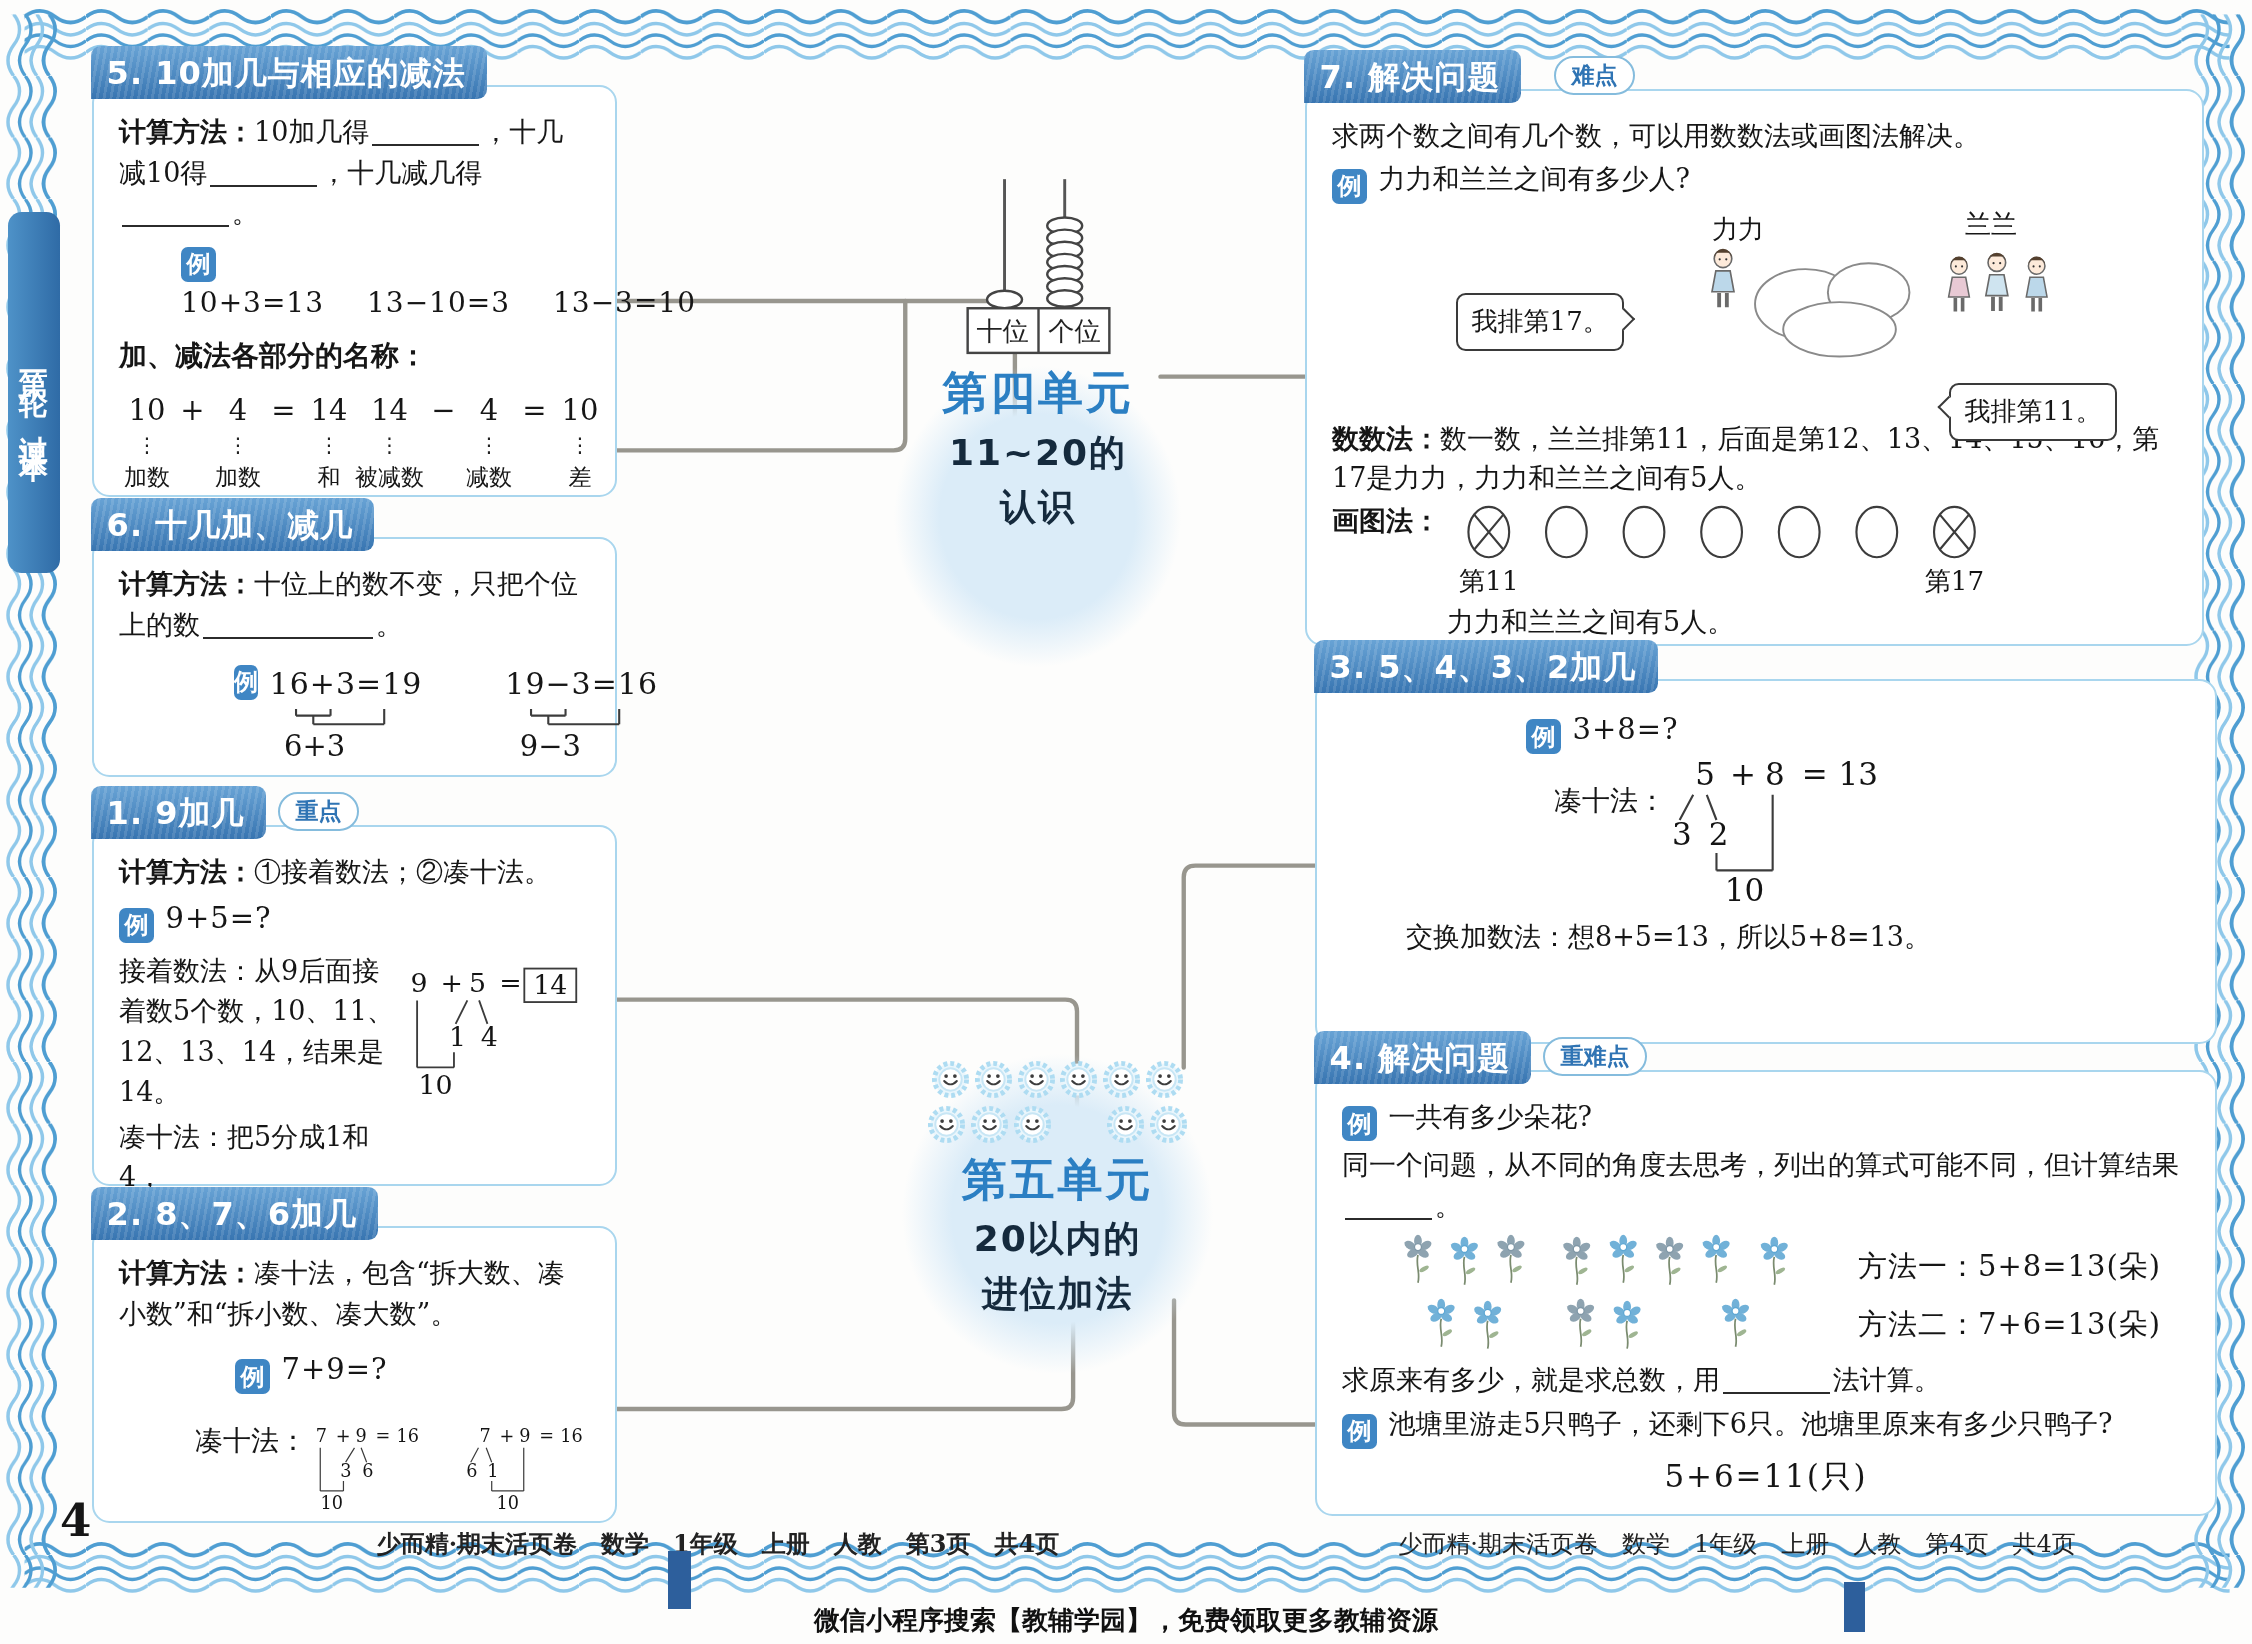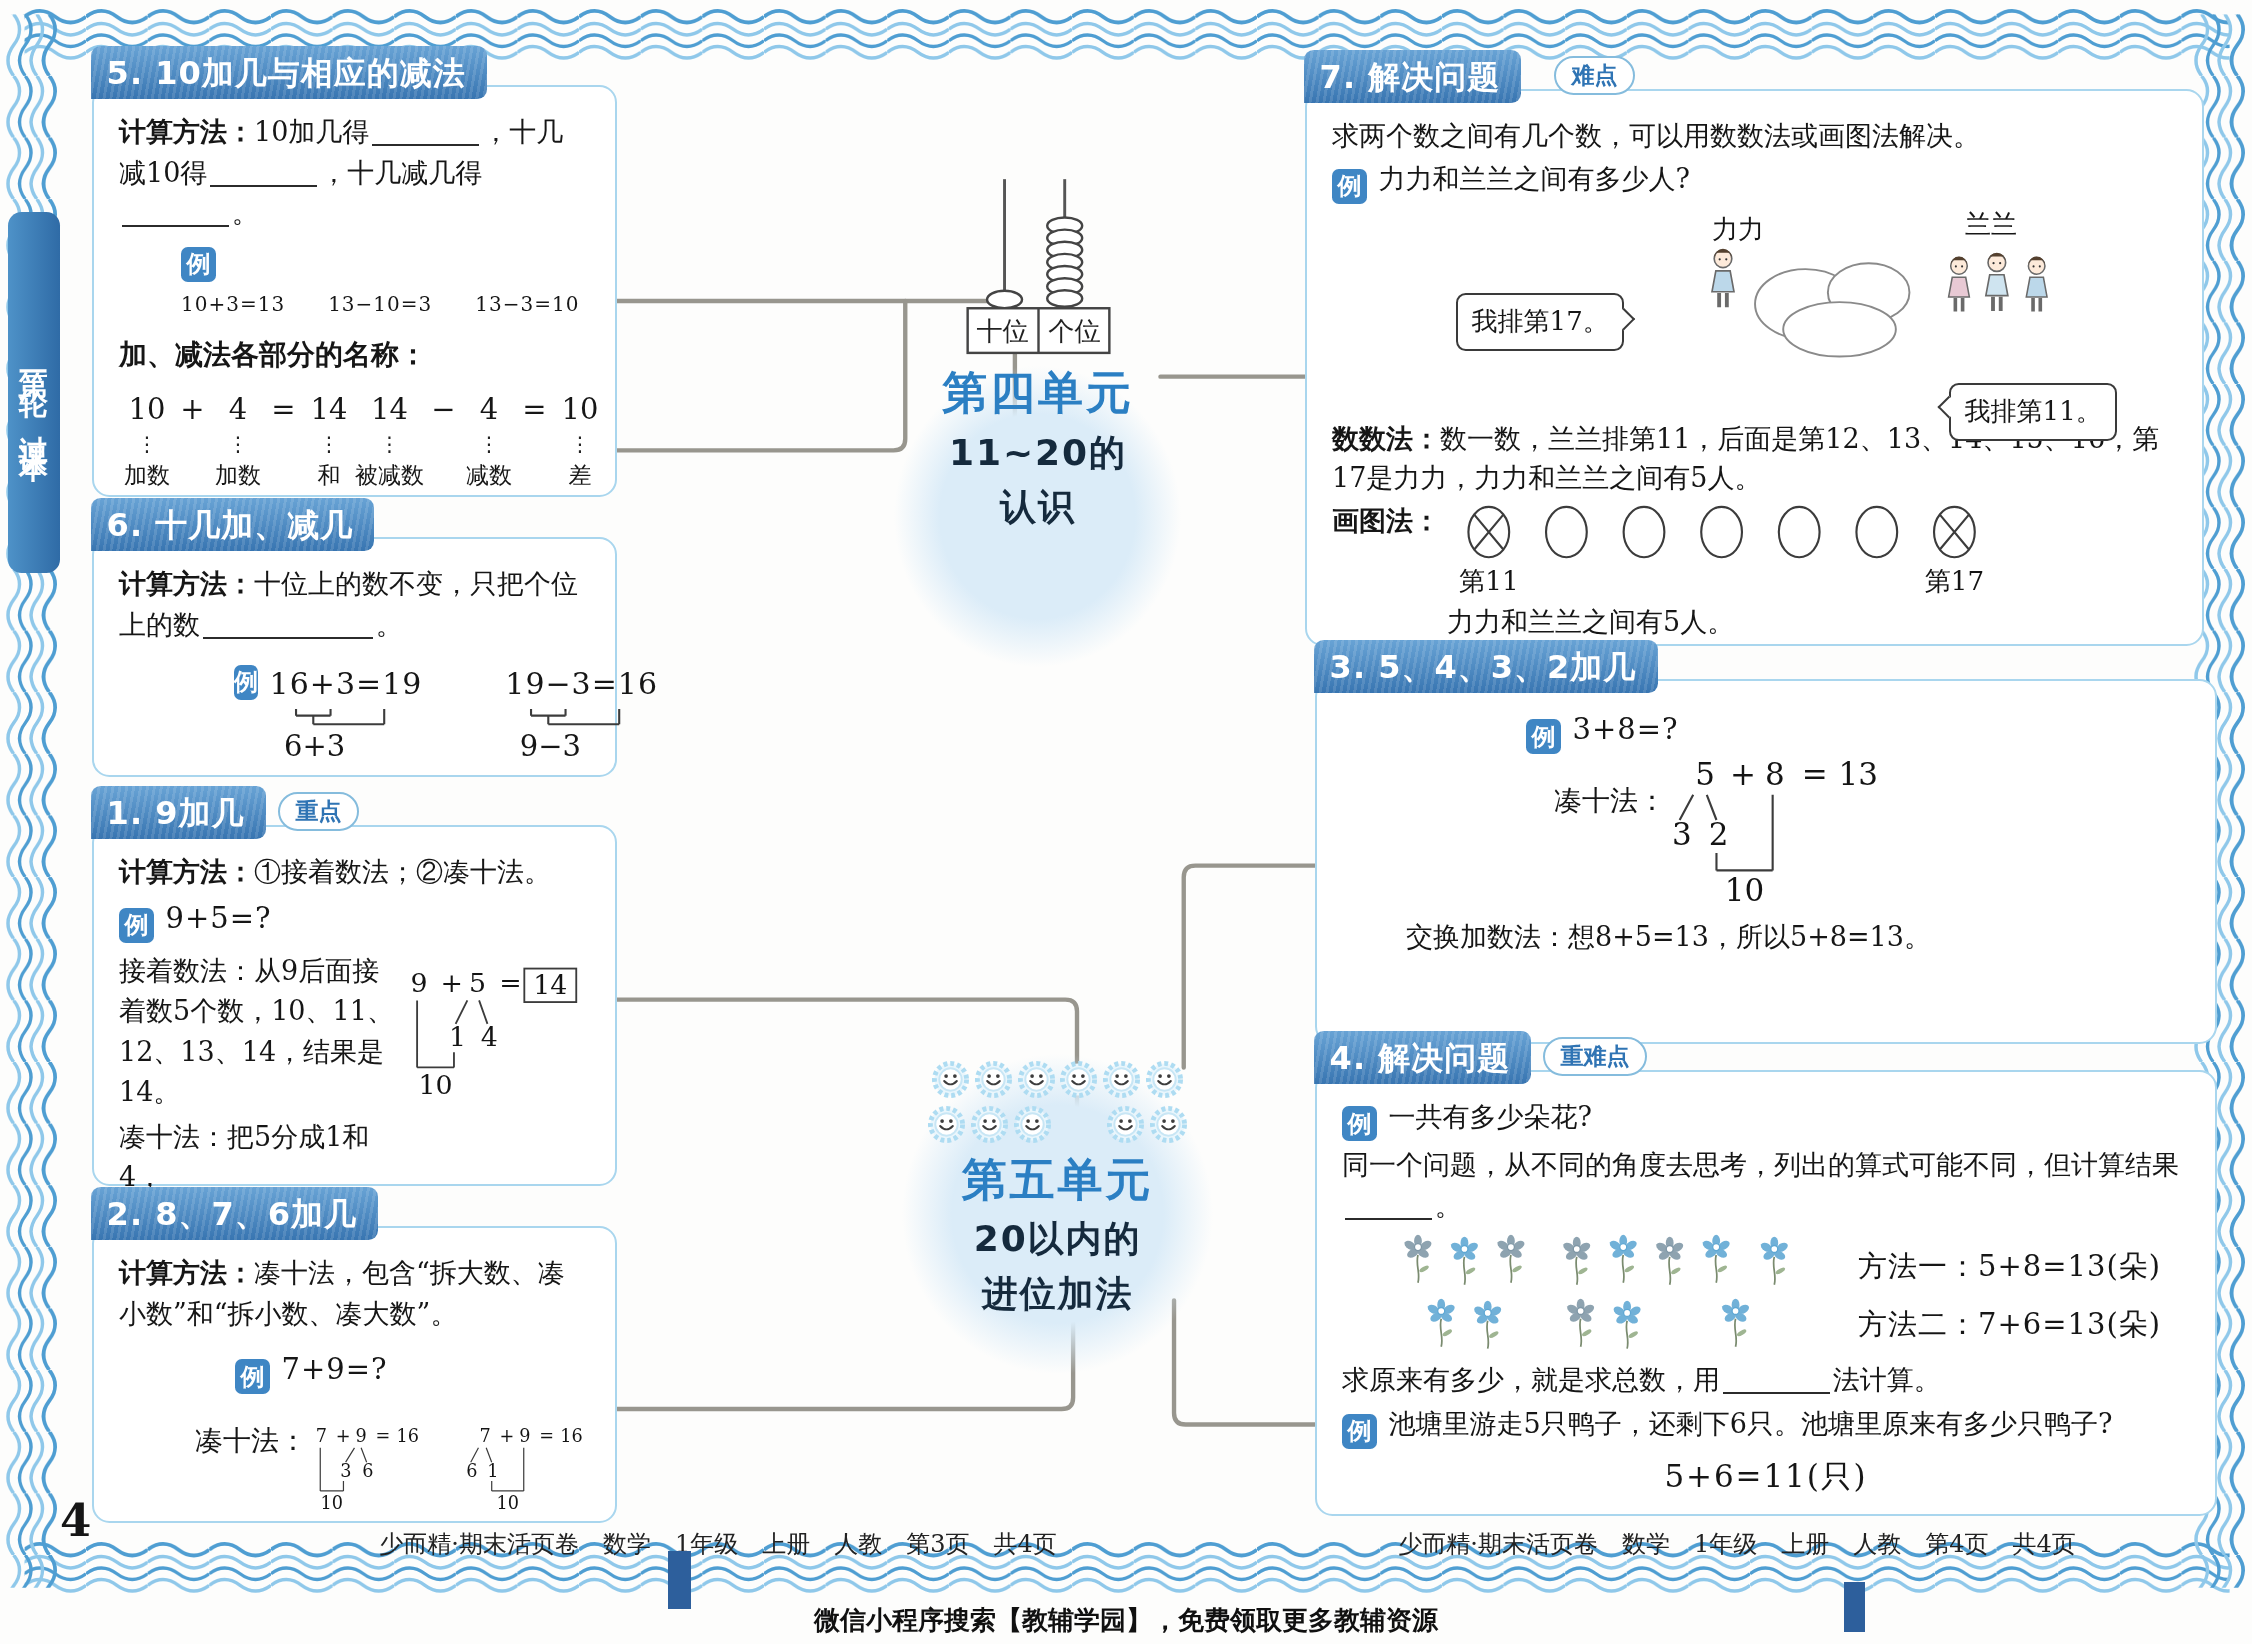--- a/index.html
+++ b/index.html
@@ -17,21 +17,21 @@
   .badge{position:absolute;bottom:calc(100% - 3.9px);z-index:4;background:#fff;border:2.4px solid #85bcdd;
        color:#2f74b4;font:700 23px/1 "DejaVu Sans","Liberation Sans",sans-serif;border-radius:969px;
        padding:5.8px 15.5px;white-space:nowrap;}
   .bd{padding:21.3px 25px 9.7px;font-size:27px;line-height:1.5;}
   .bd p{margin:3.9px 0;}
   .ml{font-family:"DejaVu Sans","Liberation Sans",sans-serif;font-weight:700;}
   .blank{display:inline-block;border-bottom:2.9px solid #2b2b2b;height:1em;vertical-align:-4.9px;margin:0 2.9px;}
   .w90{width:87px}.w110{width:107px}.w175{width:170px}
   .chip{display:inline-flex;align-items:center;justify-content:center;width:35px;height:35px;background:#3f86c4;
        color:#fff;border-radius:6.8px;font:700 24px/1 "DejaVu Sans","Liberation Sans",sans-serif;margin-right:11.6px;vertical-align:-5.8px;}
-  .eqpart{margin-right:43px;letter-spacing:1px;font-size:20px;}
+  .eqpart{margin-right:43px;letter-spacing:1px;font-size:28px;}
   .exline{margin-top:7.8px;}
   .names{display:flex;justify-content:space-between;margin-top:11.6px;padding:0 1.9px;}
   .eg{display:flex;align-items:flex-start;}
   .tcol{display:flex;flex-direction:column;align-items:center;min-width:52px;}
   .ocol{min-width:39px;text-align:center;font-size:29px;padding-top:0;}
   .tnum{font-size:29px;}
   .tdots{font-size:20.4px;line-height:1.05;color:#222;margin:2.9px 0;}
   .tlab{font-size:23px;white-space:nowrap;}
   .d6wrap{display:flex;align-items:flex-start;margin-top:15.5px;padding-left:115px;}
   .d6{position:relative;padding-bottom:45px;margin-right:83px;}
@@ -489,20 +489,20 @@
           <div>方法二：7+6=13(朵)</div>
         </div>
       </div>
       <p><span>求原来有多少，就是求总数，用</span><span class="blank w110"></span><span>法计算。</span></p>
       <p><span class="chip">例</span><span>池塘里游走5只鸭子，还剩下6只。池塘里原来有多少只鸭子?</span></p>
       <p class="ans">5+6=11(只)</p>
     </div>
   </section>
 
   <div class="pageno">4</div>
-  <div class="foot" style="left:233px;top:1528px;">少而精·期末活页卷　数学　1年级　上册　人教　第3页　共4页</div>
+  <div class="foot" style="left:233px;top:1528px;font-weight:bold;">少而精·期末活页卷　数学　1年级　上册　人教　第3页　共4页</div>
   <div class="foot" style="left:1252px;top:1528px;">少而精·期末活页卷　数学　1年级　上册　人教　第4页　共4页</div>
   <div class="notice">微信小程序搜索【教辅学园】，免费领取更多教辅资源</div>
   <div class="bar" style="left:668px;top:1551px;width:23px;height:58px;"></div>
   <div class="bar" style="left:1844px;top:1582px;width:21.3px;height:50px;"></div>
 
 </div>
 
 
 </body></html>

